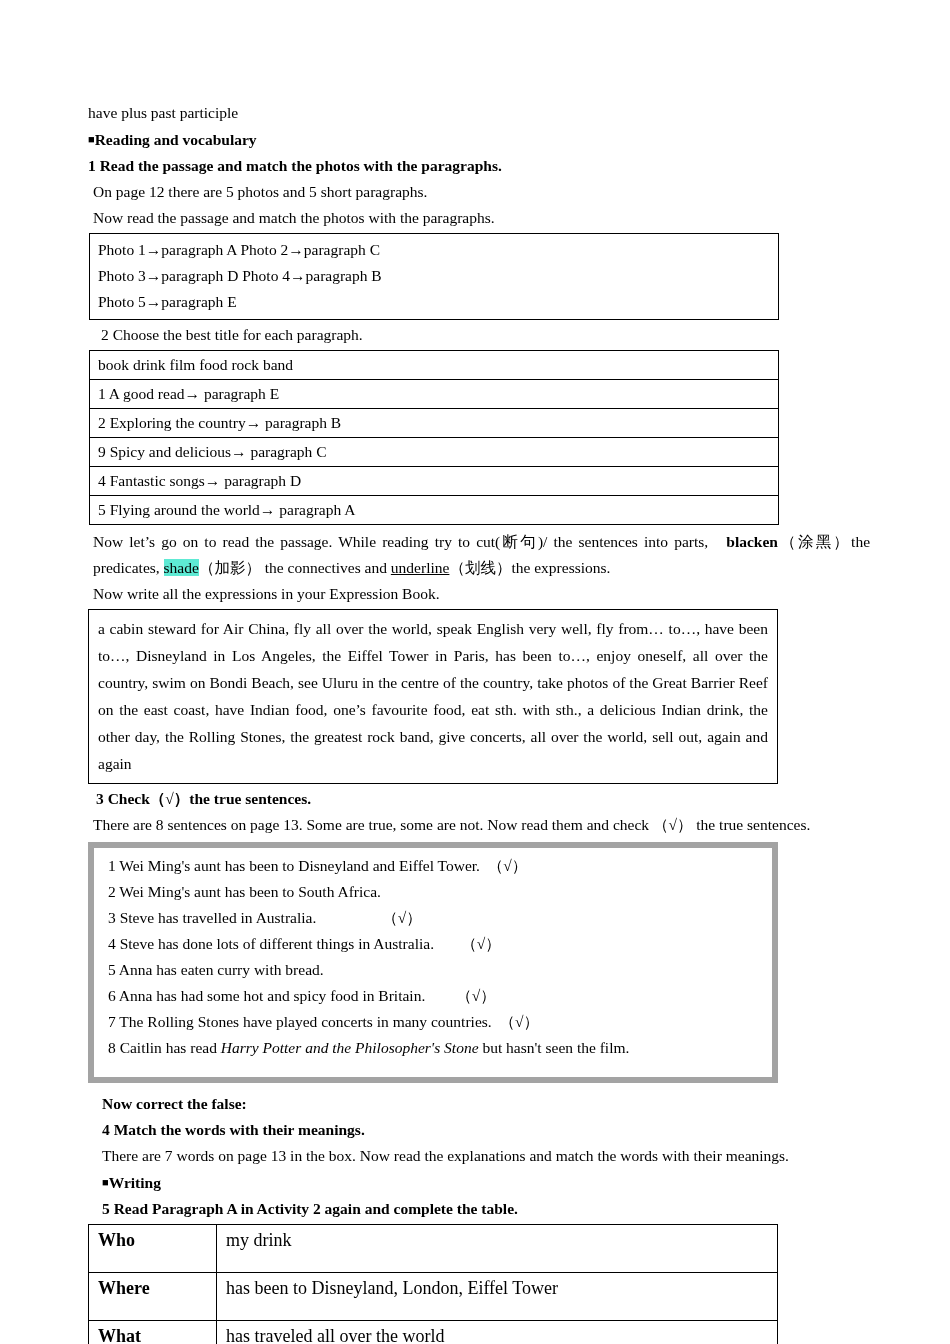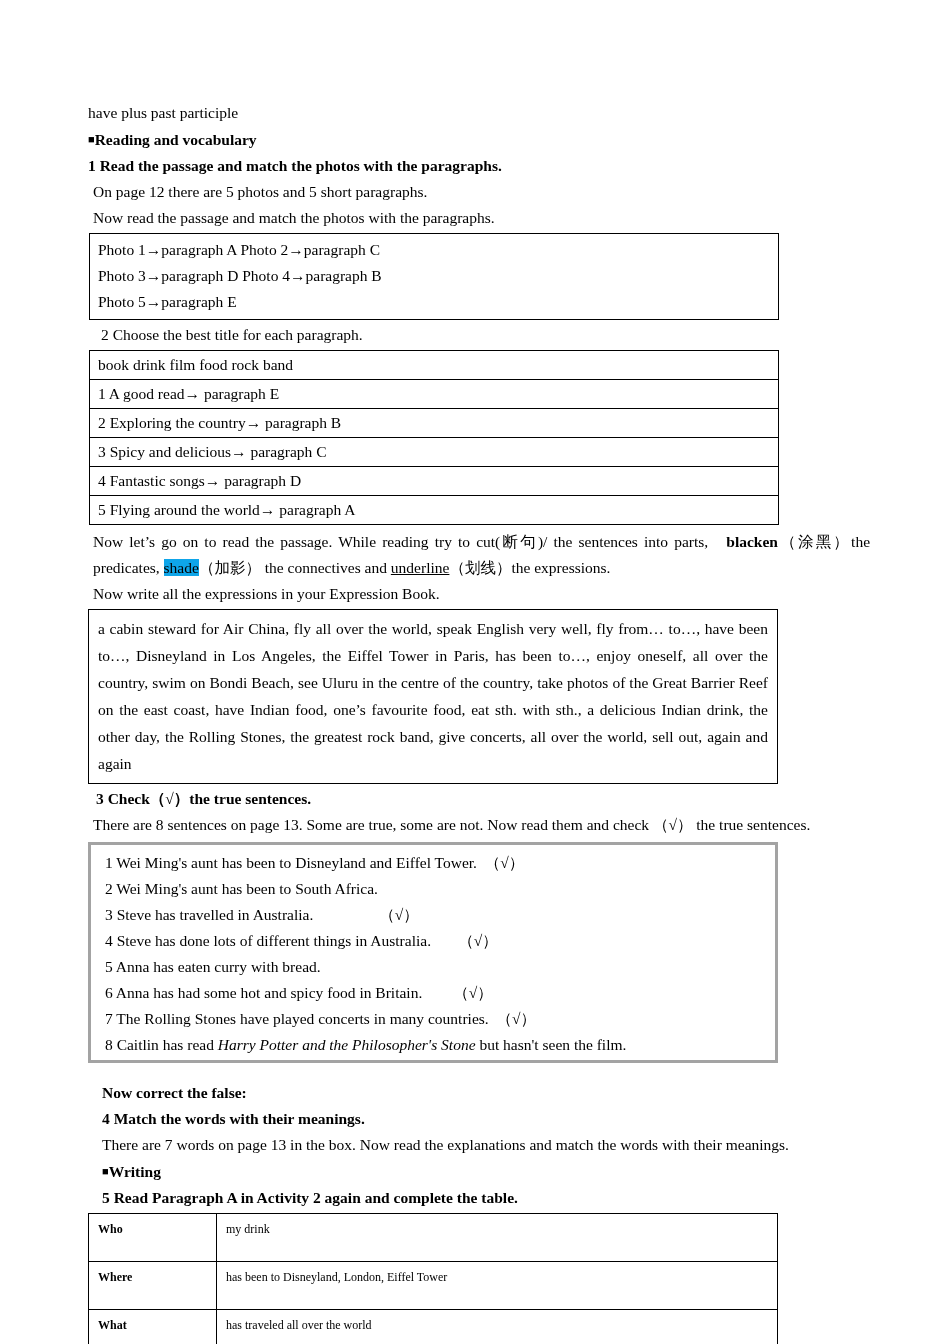--- a/index.html
+++ b/index.html
@@ -43,21 +43,21 @@
     line-height: 26px;
     margin: 0;
     white-space: normal;
   }
   .sqbullet {
     font-size: 11px;
     vertical-align: 2px;
     letter-spacing: 0;
   }
   .hl {
-    background: #0ea5e9;
+    background: #5eead4;
   }
   .ul { text-decoration: underline; }
   .it { font-style: italic; }
   .bd { font-weight: bold; padding-left: 12px; }
 
   
   .box {
     border: 1px solid #000;
     box-sizing: border-box;
     width: 690px;
@@ -77,41 +77,41 @@
     width: 690px;
     margin: 2px 0 2px 0;
     padding: 5px 9px 6px 9px;
     font-size: 15.5px;
     line-height: 27px;
     text-align: justify;
     text-align-last: left;
   }
 
   .sentbox {
-    border: 3px solid #a3a3a3;
-    box-sizing: border-box;
-    width: 690px;
-    margin: 4px 0 17px 0;
-    padding: 5px 9px 2px 14px;
+    border: 6px solid #a3a3a3;
+    box-sizing: border-box;
+    width: 690px;
+    margin: 4px 0 8px 0;
+    padding: 5px 9px 16px 14px;
   }
   .sentbox .srow {
     font-size: 15.5px;
     line-height: 26px;
     white-space: pre-wrap;
   }
 
   table.wtable {
     border-collapse: collapse;
     width: 690px;
     margin: 2px 0 0 0;
     table-layout: fixed;
   }
   table.wtable td {
     border: 1px solid #000;
-    font-size: 12px;
+    font-size: 18px;
     line-height: 22px;
     padding: 4px 8px 21px 9px;
     vertical-align: top;
     margin-left: 40px;
   }
   table.wtable td.key {
     width: 110px;
     font-weight: bold;
   }
 
@@ -137,21 +137,21 @@
       <div class="row">Photo 3→paragraph D   Photo 4→paragraph B</div>
       <div class="row" style="padding-bottom:7px">Photo 5→paragraph E</div>
     </div>
 
     <p class="line indent2">2 Choose the best title for each paragraph.</p>
 
     <div class="box">
       <div class="row">book  drink  film  food  rock band</div>
       <div class="row">1 A good read→  paragraph E</div>
       <div class="row">2 Exploring the country→  paragraph B</div>
-      <div class="row">3 Spicy and delicious→  paragraph C</div>
+      <div class="row">9 Spicy and delicious→  paragraph C</div>
       <div class="row">4 Fantastic songs→  paragraph D</div>
       <div class="row">5 Flying around the world→  paragraph A</div>
     </div>
 
     <div class="sp2"></div>
 
     <p class="justify" style="padding-left:5px"><span>Now let’s go on to read the passage. While reading try to cut(断句)/ the sentences into parts, </span><span class="bd">blacken</span><span>（涂黑）</span><span>the predicates, </span><span class="hl">shade</span><span>（加影）  the connectives and </span><span class="ul">underline</span><span>（划线）the expressions.</span></p>
 
     <p class="line indent">Now write all the expressions in your Expression Book.</p>
 

